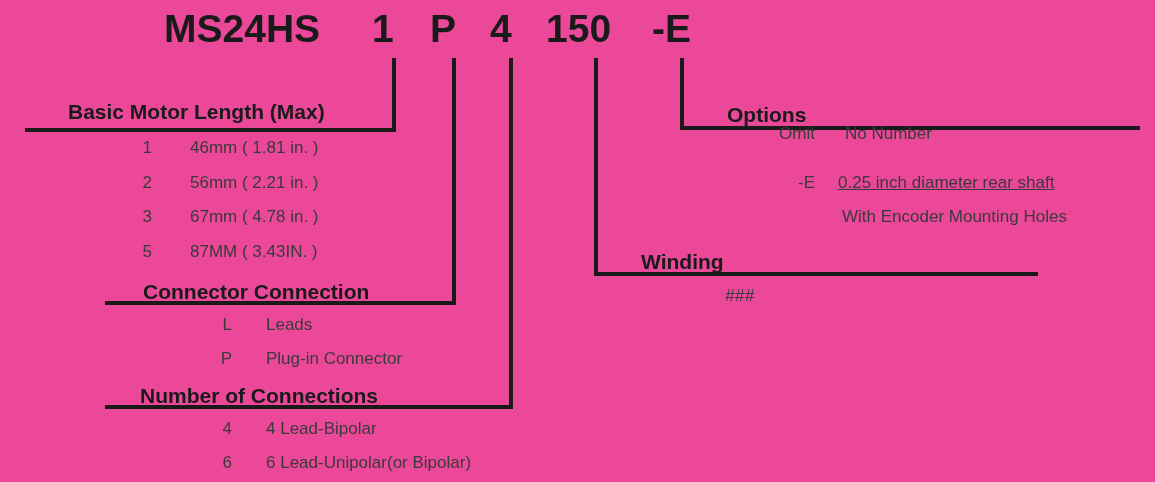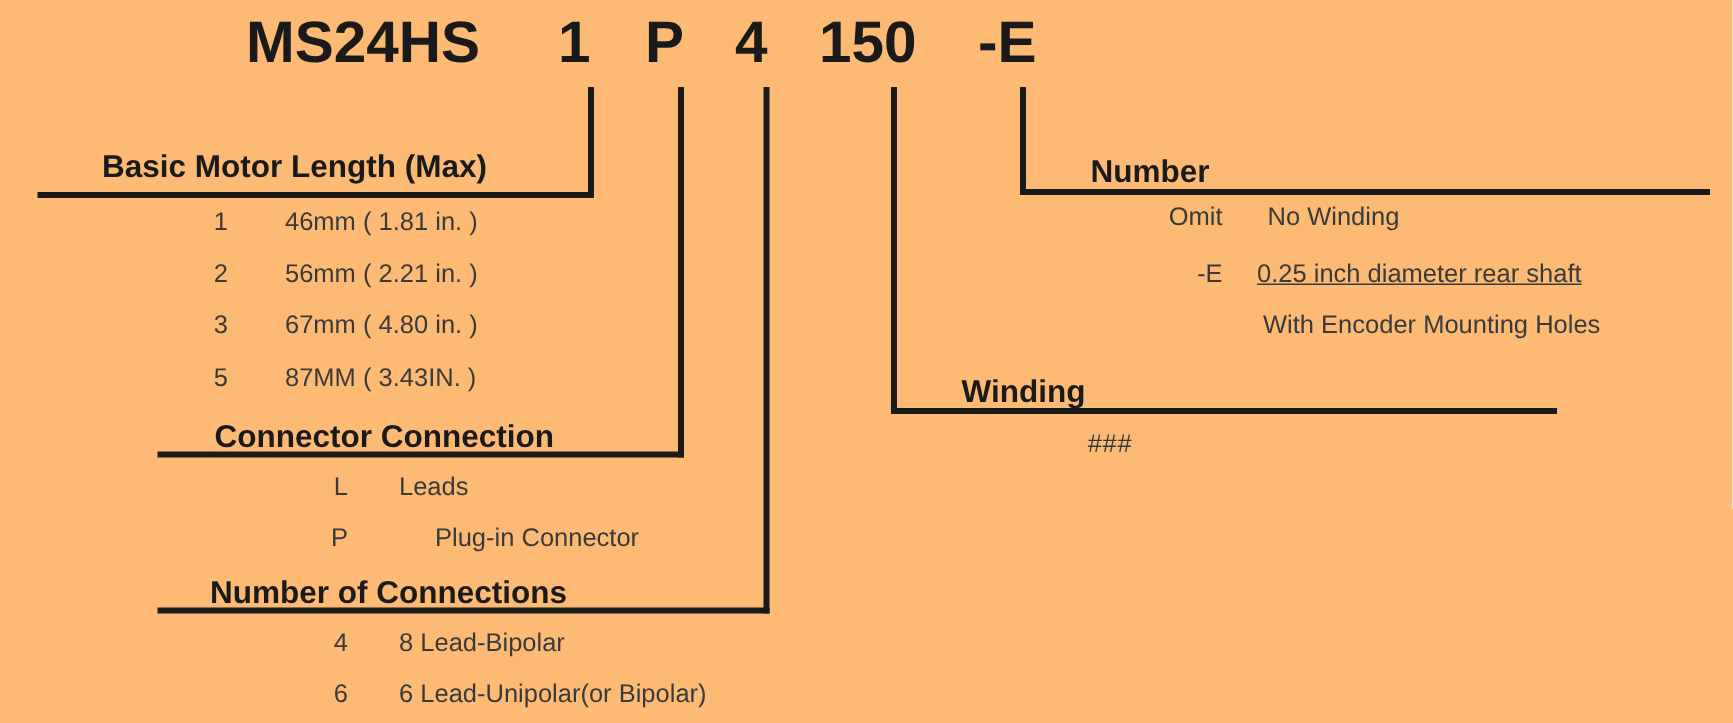--- a/index.html
+++ b/index.html
@@ -5,21 +5,21 @@
 <style>
   html, body {
     margin: 0;
     padding: 0;
     background: #ffffff;
   }
   #sheet {
     position: relative;
     width: 1155px;
     height: 482px;
-    background: #fdba74;
+    background: #ec4899;
     font-family: "Liberation Sans", sans-serif;
     overflow: hidden;
   }
 
   
   #part-number {
     position: absolute;
     top: 6px;
     left: 0;
     width: 1155px;
@@ -112,54 +112,54 @@
   <div class="row" style="left:0px; top:137px; width:400px;">
     <span class="code" style="left:110px; width:42px;">1</span>
     <span class="desc" style="left:190px;">46mm ( 1.81 in. )</span>
   </div>
   <div class="row" style="left:0px; top:172px; width:400px;">
     <span class="code" style="left:110px; width:42px;">2</span>
     <span class="desc" style="left:190px;">56mm ( 2.21 in. )</span>
   </div>
   <div class="row" style="left:0px; top:206px; width:400px;">
     <span class="code" style="left:110px; width:42px;">3</span>
-    <span class="desc" style="left:190px;">67mm ( 4.80 in. )</span>
+    <span class="desc" style="left:190px;">67mm ( 4.78 in. )</span>
   </div>
   <div class="row" style="left:0px; top:241px; width:400px;">
     <span class="code" style="left:110px; width:42px;">5</span>
     <span class="desc" style="left:190px;">87MM ( 3.43IN. )</span>
   </div>
 
   <div class="sec-title" style="left:143px; top:282px;">Connector Connection</div>
 
   <div class="row" style="left:0px; top:314px; width:460px;">
     <span class="code" style="left:190px; width:42px;">L</span>
     <span class="desc" style="left:266px;">Leads</span>
   </div>
   <div class="row" style="left:0px; top:348px; width:460px;">
     <span class="code" style="left:190px; width:42px;">P</span>
-    <span class="desc" style="left:266px;margin-left:24px;">Plug-in Connector</span>
+    <span class="desc" style="left:266px;">Plug-in Connector</span>
   </div>
 
   <div class="sec-title" style="left:140px; top:386px;">Number of Connections</div>
 
   <div class="row" style="left:0px; top:418px; width:520px;">
     <span class="code" style="left:190px; width:42px;">4</span>
-    <span class="desc" style="left:266px;">8 Lead-Bipolar</span>
+    <span class="desc" style="left:266px;">4 Lead-Bipolar</span>
   </div>
   <div class="row" style="left:0px; top:452px; width:520px;">
     <span class="code" style="left:190px; width:42px;">6</span>
     <span class="desc" style="left:266px;">6 Lead-Unipolar(or Bipolar)</span>
   </div>
 
-  <div class="sec-title" style="left:727px; top:105px;">Number</div>
+  <div class="sec-title" style="left:727px; top:105px;">Options</div>
 
-  <div class="row" style="left:0px; top:134px; width:1015px;">
+  <div class="row" style="left:0px; top:123px; width:1015px;">
     <span class="code" style="left:700px; width:115px;">Omit</span>
-    <span class="desc" style="left:845px;">No Winding</span>
+    <span class="desc" style="left:845px;">No Number</span>
   </div>
   <div class="row" style="left:0px; top:172px; width:1155px;">
     <span class="code" style="left:700px; width:115px;">-E</span>
     <span class="desc" style="left:838px;text-decoration:underline;">0.25 inch diameter rear shaft</span>
   </div>
   <div class="row" style="left:0px; top:206px; width:1155px;padding-left:27px;">
     <span class="code" style="left:700px; width:115px;"></span>
     <span class="desc" style="left:842px;">With Encoder Mounting Holes</span>
   </div>
 

